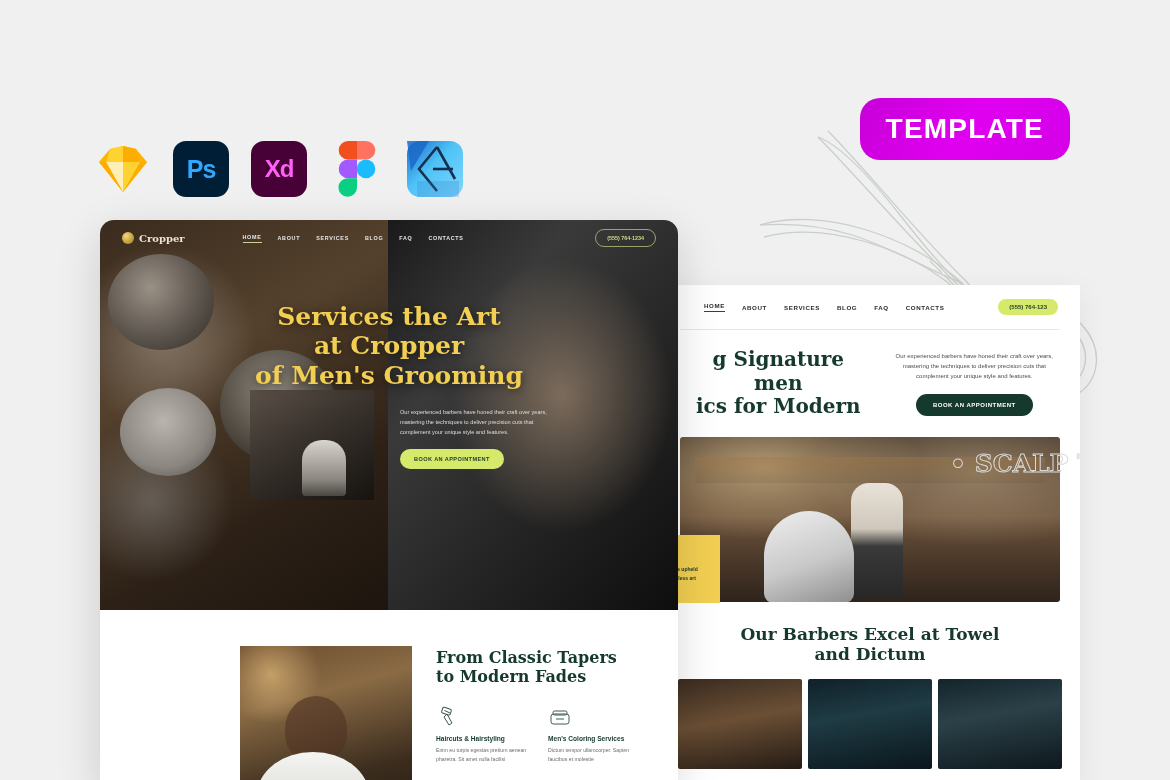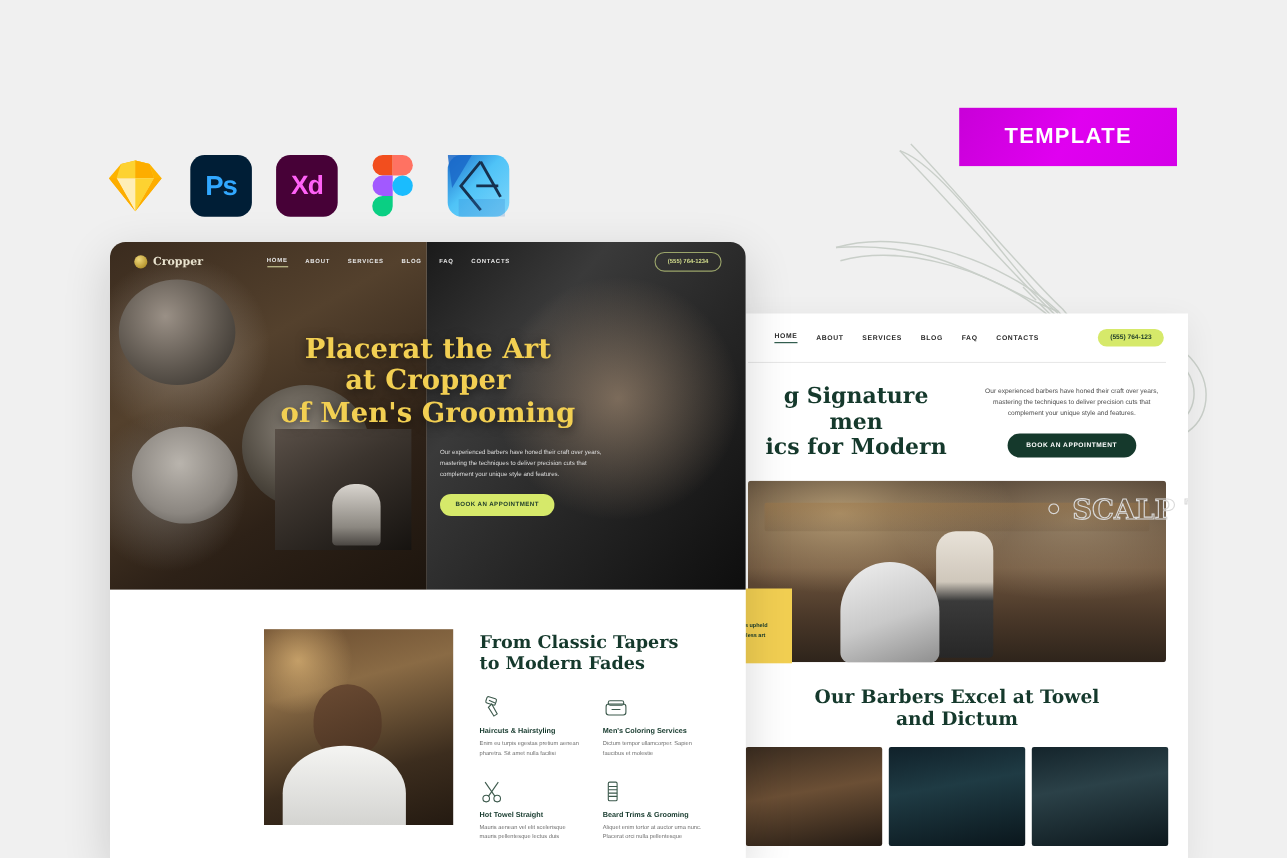--- a/index.html
+++ b/index.html
@@ -41,25 +41,25 @@
   .icon-xd { background: #470137; color: #ff61f6; font-size: 24px; letter-spacing: -1px; }
   .icon-figma { background: transparent; }
   .icon-affinity { background: linear-gradient(135deg,#1b6ac9 0%,#4fc3f7 45%,#7fd6fb 100%); }
 
   
   .template-badge {
     position: absolute;
     right: 100px; top: 98px;
     background: linear-gradient(120deg,#c800d8 0%,#e000f0 50%,#d400e8 100%);
     color: #fff;
-    font-size: 20px;
+    font-size: 28px;
     font-weight: bold;
     letter-spacing: 1.2px;
-    padding: 15px 41px;
-    border-radius: 0;
+    padding: 15px 26px;
+    border-radius: 20px;
     z-index: 6;
   }
 
   
   .mock2 {
     position: absolute;
     left: 660px; top: 285px;
     width: 420px; height: 500px;
     background: #ffffff;
     border-radius: 16px 0 0 0;
@@ -176,21 +176,21 @@
     left: 100px; top: 220px;
     width: 578px; height: 560px;
     background: #ffffff;
     border-radius: 14px 14px 0 0;
     overflow: hidden;
     z-index: 4;
     box-shadow: 0 14px 44px rgba(0,0,0,.16);
   }
   .m1-hero {
     position: relative;
-    height: 316px;
+    height: 390px;
     display: flex;
   }
   .m1-hero-left {
     width: 288px; height: 100%;
     background:
       radial-gradient(circle at 22% 30%, rgba(180,170,160,.5) 0%, rgba(0,0,0,0) 26%),
       radial-gradient(circle at 18% 72%, rgba(150,150,150,.45) 0%, rgba(0,0,0,0) 22%),
       linear-gradient(150deg,#3a2b1e 0%,#54412d 35%,#2d2117 70%,#1d150e 100%);
     position: relative;
   }
@@ -466,21 +466,21 @@
         <a href="#">ABOUT</a>
         <a href="#">SERVICES</a>
         <a href="#">BLOG</a>
         <a href="#">FAQ</a>
         <a href="#">CONTACTS</a>
       </div>
       <div class="m1-phone">(555) 764-1234</div>
     </div>
 
     <div class="m1-title">
-      <div>Placerat the Art</div>
+      <div>Services the Art</div>
       <div>at Cropper</div>
       <div>of Men's Grooming</div>
     </div>
 
     <div class="m1-hero-copy">
       <p>Our experienced barbers have honed their craft over years, mastering the techniques to deliver precision cuts that complement your unique style and features.</p>
       <div class="m1-hero-btn">BOOK AN APPOINTMENT</div>
     </div>
   </div>
 

